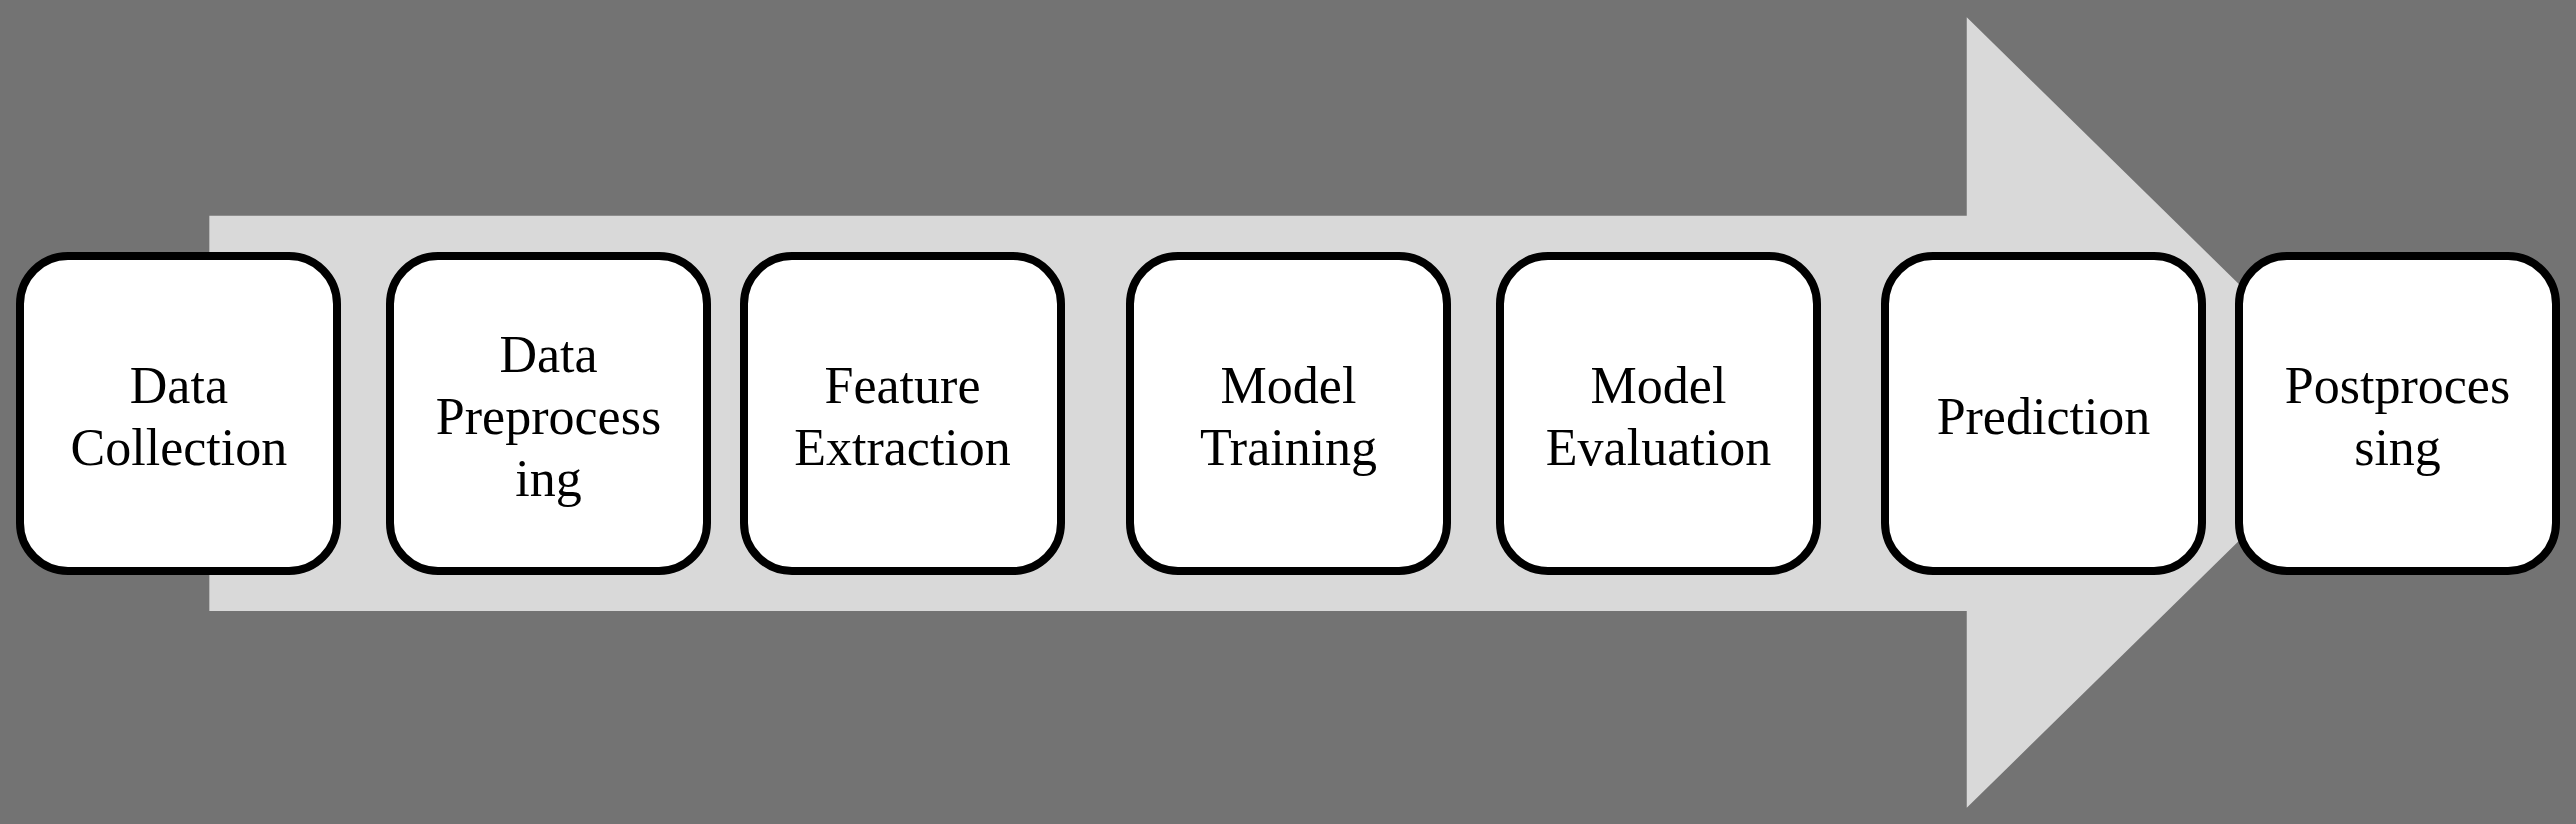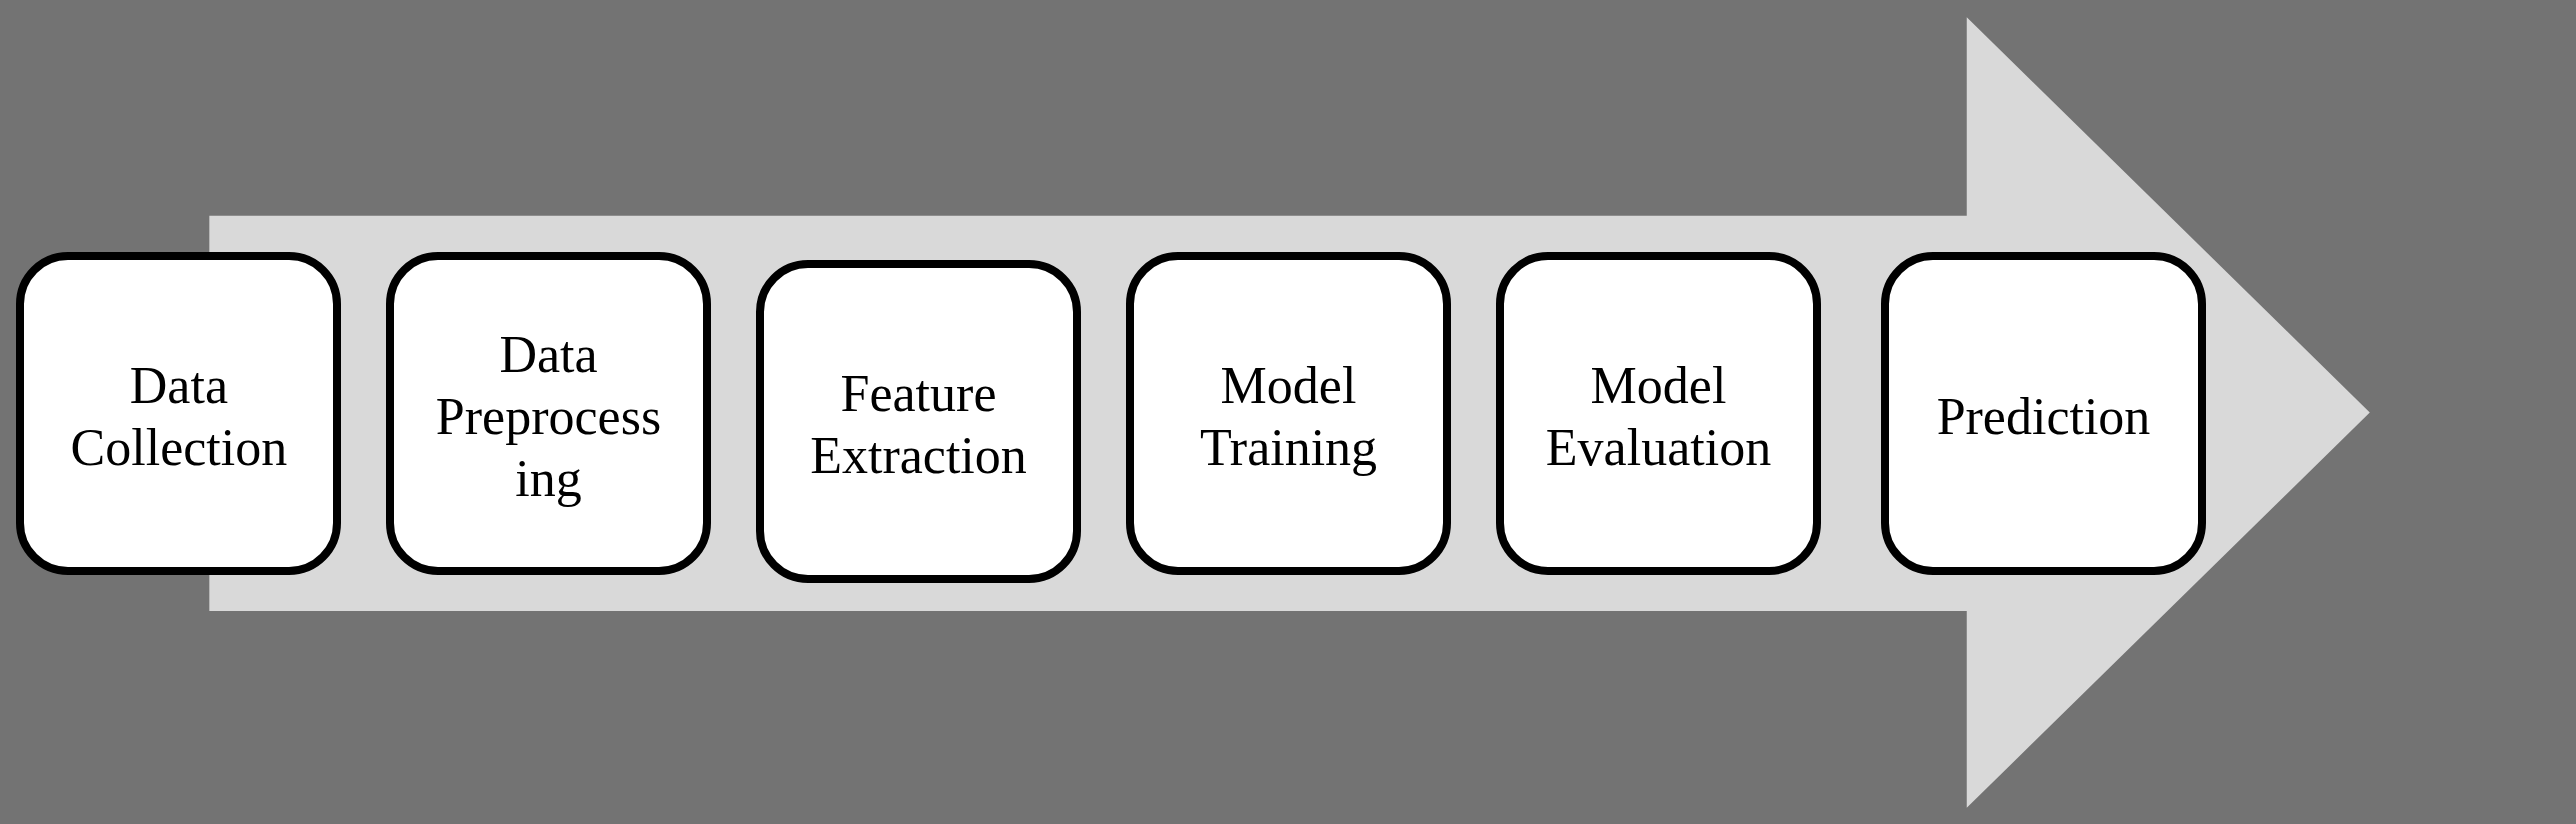--- a/index.html
+++ b/index.html
@@ -39,21 +39,21 @@
   .step-label {
     font-family: "Liberation Serif", "DejaVu Serif", serif;
     font-size: 52px;
     line-height: 62px;
     color: #000000;
     white-space: pre-line;
     padding-top: 7.8px;
   }
   .step-box:nth-of-type(1) { left: 16.4px; }
   .step-box:nth-of-type(2) { left: 386px; }
-  .step-box:nth-of-type(3) { left: 756px; margin-top: 8px; }
+  .step-box:nth-of-type(3) { left: 740px; }
   .step-box:nth-of-type(4) { left: 1126px; }
   .step-box:nth-of-type(5) { left: 1496px; }
   .step-box:nth-of-type(6) { left: 1881px; }
   .step-box:nth-of-type(7) { left: 2235px; }
 </style>
 </head>
 <body>
 
 <div class="canvas">
 
@@ -84,15 +84,19 @@
 
   <div class="step-box">
     <span class="step-label">Model
 Evaluation</span>
   </div>
 
   <div class="step-box">
     <span class="step-label">Prediction</span>
   </div>
 
+  <div class="step-box">
+    <span class="step-label">Postproces
+sing</span>
+  </div>
 
 </div>
 
 
 </body></html>

